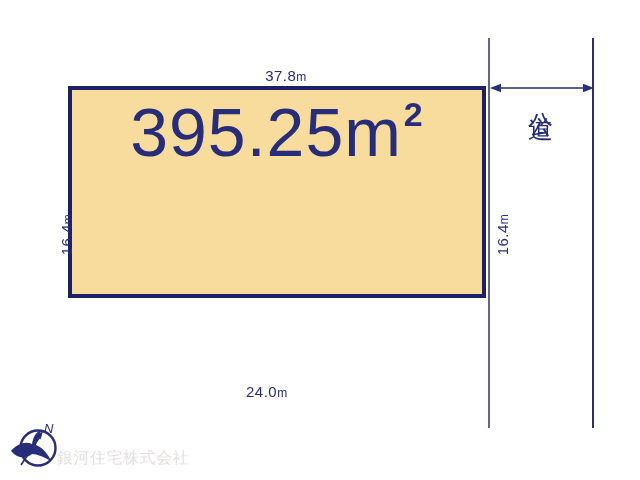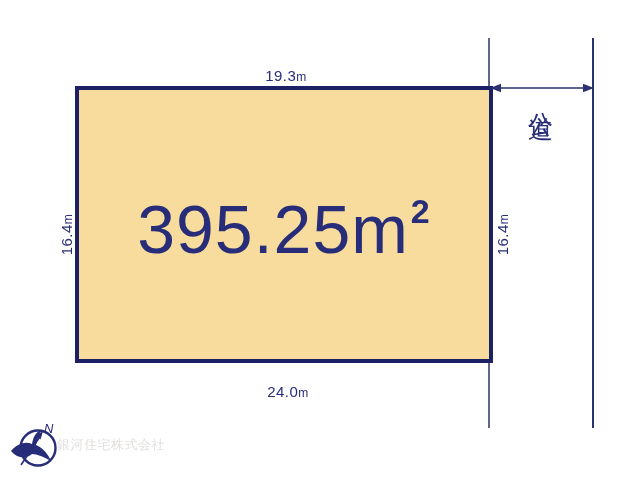--- a/index.html
+++ b/index.html
@@ -18,26 +18,25 @@
     height: 480px;
     background: #ffffff;
     font-family: "Liberation Sans", "DejaVu Sans", sans-serif;
     overflow: hidden;
     color: var(--text);
   }
 
   
   .plot {
     position: absolute;
-    left: 75px; top: 86px;
-    width: 418px; height: 277px;
+    left: 68px; top: 86px;
+    width: 418px; height: 212px;
     background: var(--plot-fill);
     border: 4px solid var(--plot-border);
     display: flex;
-    align-items: center;
     justify-content: center;
     z-index: 2;
   }
   .area-label {
     color: var(--text);
     font-size: 68px;
     line-height: 1;
     white-space: nowrap;
     margin-top: 8px;
     letter-spacing: 1px;
@@ -54,21 +53,21 @@
   .dim {
     position: absolute;
     font-size: 15px;
     color: var(--text);
     white-space: nowrap;
     z-index: 4;
     letter-spacing: 0.5px;
   }
   .dim .u { font-size: 12px; }
   .dim-top    { left: 244px; top: 67px;  width: 84px; text-align: center; }
-  .dim-bottom { left: 246px; top: 383px; width: 84px; text-align: center; }
+  .dim-bottom { left: 246px; top: 383px; width: 84px; }
   .dim-left   { left: 34px;  top: 226px; width: 64px; text-align: center; transform: rotate(-90deg); }
   .dim-right  { left: 470px; top: 226px; width: 64px; text-align: center; transform: rotate(-90deg); }
 
   
   .vline {
     position: absolute;
     top: 38px;
     height: 390px;
     width: 2px;
     z-index: 1;
@@ -116,22 +115,22 @@
     left: 8px; top: 416px;
     width: 56px; height: 60px;
     color: var(--text);
     z-index: 4;
   }
   .compass svg { display: block; }
 
   
   .watermark {
     position: absolute;
-    left: 57px; top: 436px;
-    font-size: 13px;
+    left: 57px; top: 448px;
+    font-size: 16px;
     letter-spacing: 0.5px;
     color: var(--watermark-text);
     z-index: 4;
     white-space: nowrap;
     text-align: right;
   }
 </style>
 </head>
 <body>
 
@@ -146,21 +145,21 @@
     <polygon points="105,7 94,2.8 94,11.2" fill="currentColor"></polygon>
   </svg>
 
   <div class="plot">
     <div class="area-label">
       <span>395.25</span><span>m</span><span class="sup">2</span>
     </div>
   </div>
 
   <div class="dim dim-top">
-    <span>19.3</span><span class="u">m</span>
+    <span>37.8</span><span class="u">m</span>
   </div>
   <div class="dim dim-bottom">
     <span>24.0</span><span class="u">m</span>
   </div>
   <div class="dim dim-left">
     <span>16.4</span><span class="u">m</span>
   </div>
   <div class="dim dim-right">
     <span>16.4</span><span class="u">m</span>
   </div>

